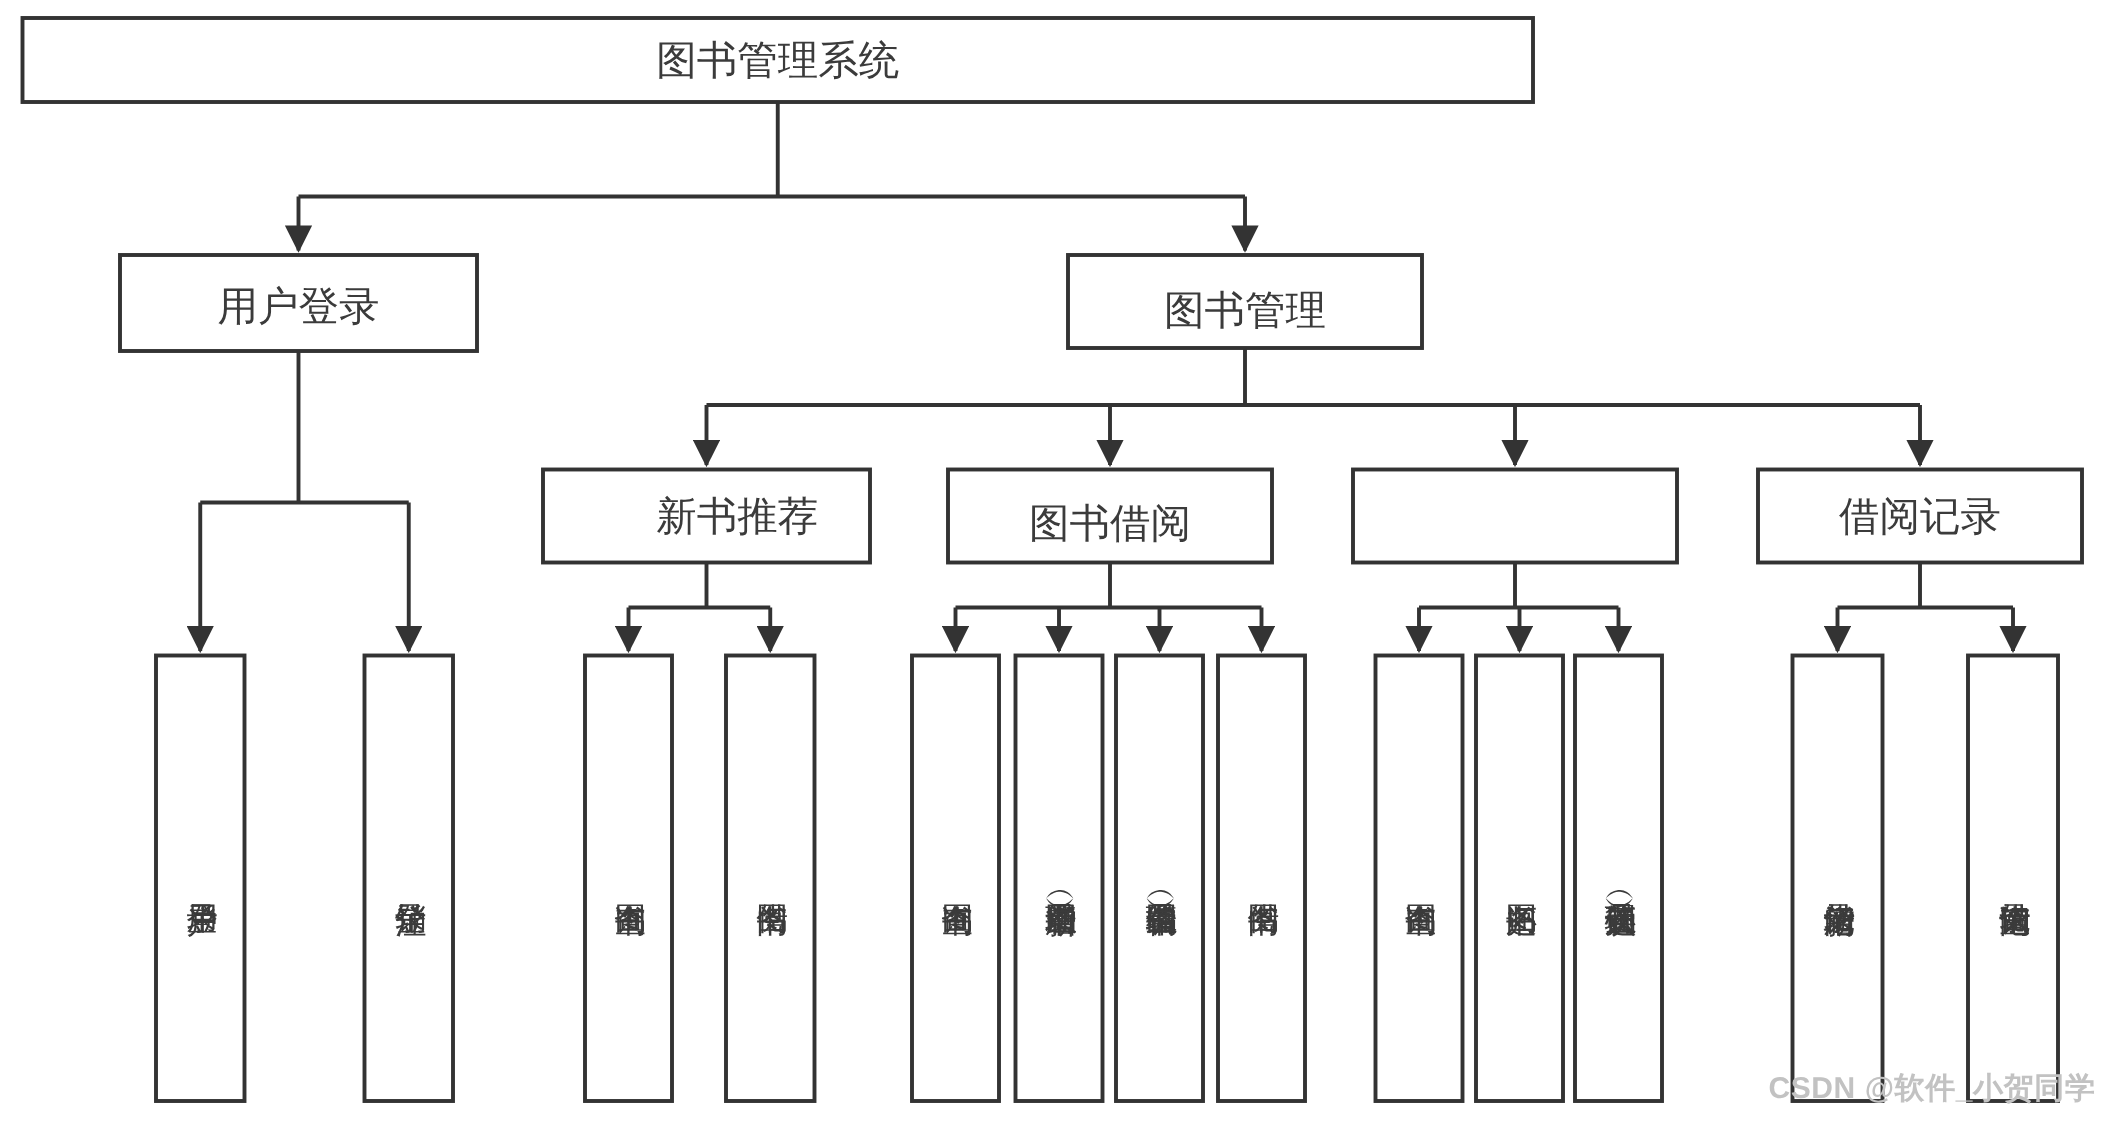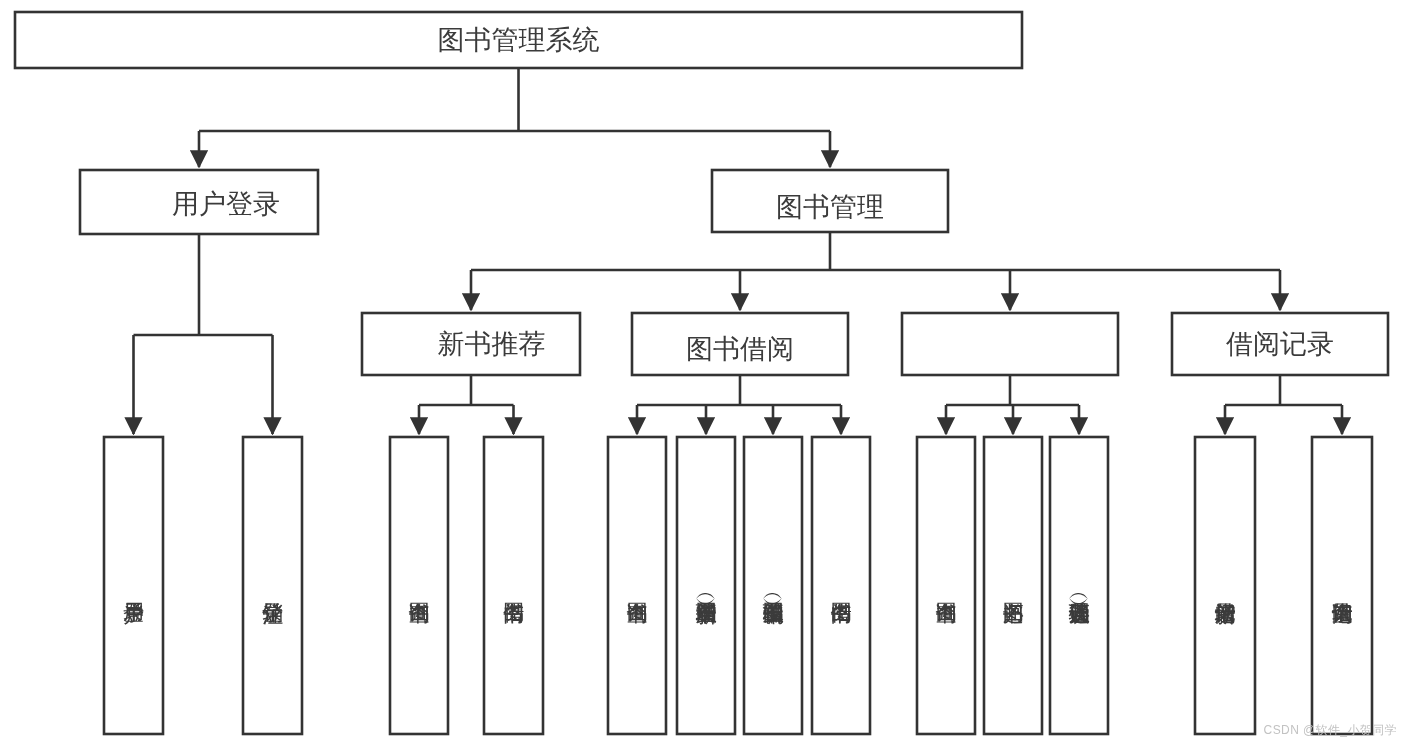--- a/index.html
+++ b/index.html
@@ -64,25 +64,26 @@
     font-size: 27px;
     color: #3b3b3b;
     white-space: nowrap;
     pointer-events: none;
   }
   .watermark {
     position: absolute;
     right: 8px;
     bottom: 8px;
     font-family: "Liberation Sans", "DejaVu Sans", sans-serif;
-    font-size: 12px;
+    font-size: 20px;
     color: #c2c2c2;
     letter-spacing: 0.4px;
     user-select: none;
     pointer-events: none;
+    font-weight: bold;
   }
 </style>
 </head>
 <body>
 
 <div id="diagram-root">
 
   <svg id="flow" viewBox="0 0 1405 747">
     <defs>
       <marker id="arrow" viewBox="0 0 10 10" refX="9.2" refY="5" markerWidth="7" markerHeight="7" orient="auto-start-reverse">
@@ -166,21 +167,21 @@
     <rect class="node-box" x="744" y="437" width="58" height="297"></rect>
     <rect class="node-box" x="812" y="437" width="58" height="297"></rect>
     <rect class="node-box" x="917" y="437" width="58" height="297"></rect>
     <rect class="node-box" x="984" y="437" width="58" height="297"></rect>
     <rect class="node-box" x="1050" y="437" width="58" height="297"></rect>
     <rect class="node-box" x="1195" y="437" width="60" height="297"></rect>
     <rect class="node-box" x="1312" y="437" width="60" height="297"></rect>
   </svg>
 
   <div class="hlabel-wrap" style="left:15px;  top:12px;  width:1007px; height:56px;">图书管理系统</div>
-  <div class="hlabel-wrap" style="left:80px;  top:170px; width:238px;  height:68px;padding-left:27px;">用户登录</div>
+  <div class="hlabel-wrap" style="left:80px;  top:170px; width:238px;  height:68px;">用户登录</div>
   <div class="hlabel-wrap" style="left:712px; top:170px; width:236px;  height:74px;">图书管理</div>
   <div class="hlabel-wrap" style="left:362px; top:313px; width:259px;  height:62px;">新书推荐</div>
   <div class="hlabel-wrap" style="left:632px; top:313px; width:216px;  height:72px;">图书借阅</div>
   <div class="hlabel-wrap" style="left:1172px;top:313px; width:216px;  height:62px;text-align:right;">借阅记录</div>
 
   <div class="vlabel-wrap" style="left:104px; top:437px; width:59px; height:297px;">用户登录</div>
   <div class="vlabel-wrap" style="left:243px; top:437px; width:59px; height:297px;">注销登录</div>
   <div class="vlabel-wrap" style="left:390px; top:437px; width:58px; height:297px;">查询图书</div>
   <div class="vlabel-wrap" style="left:484px; top:437px; width:59px; height:297px;">借阅图书</div>
   <div class="vlabel-wrap" style="left:608px; top:437px; width:58px; height:297px;">查询图书</div>

